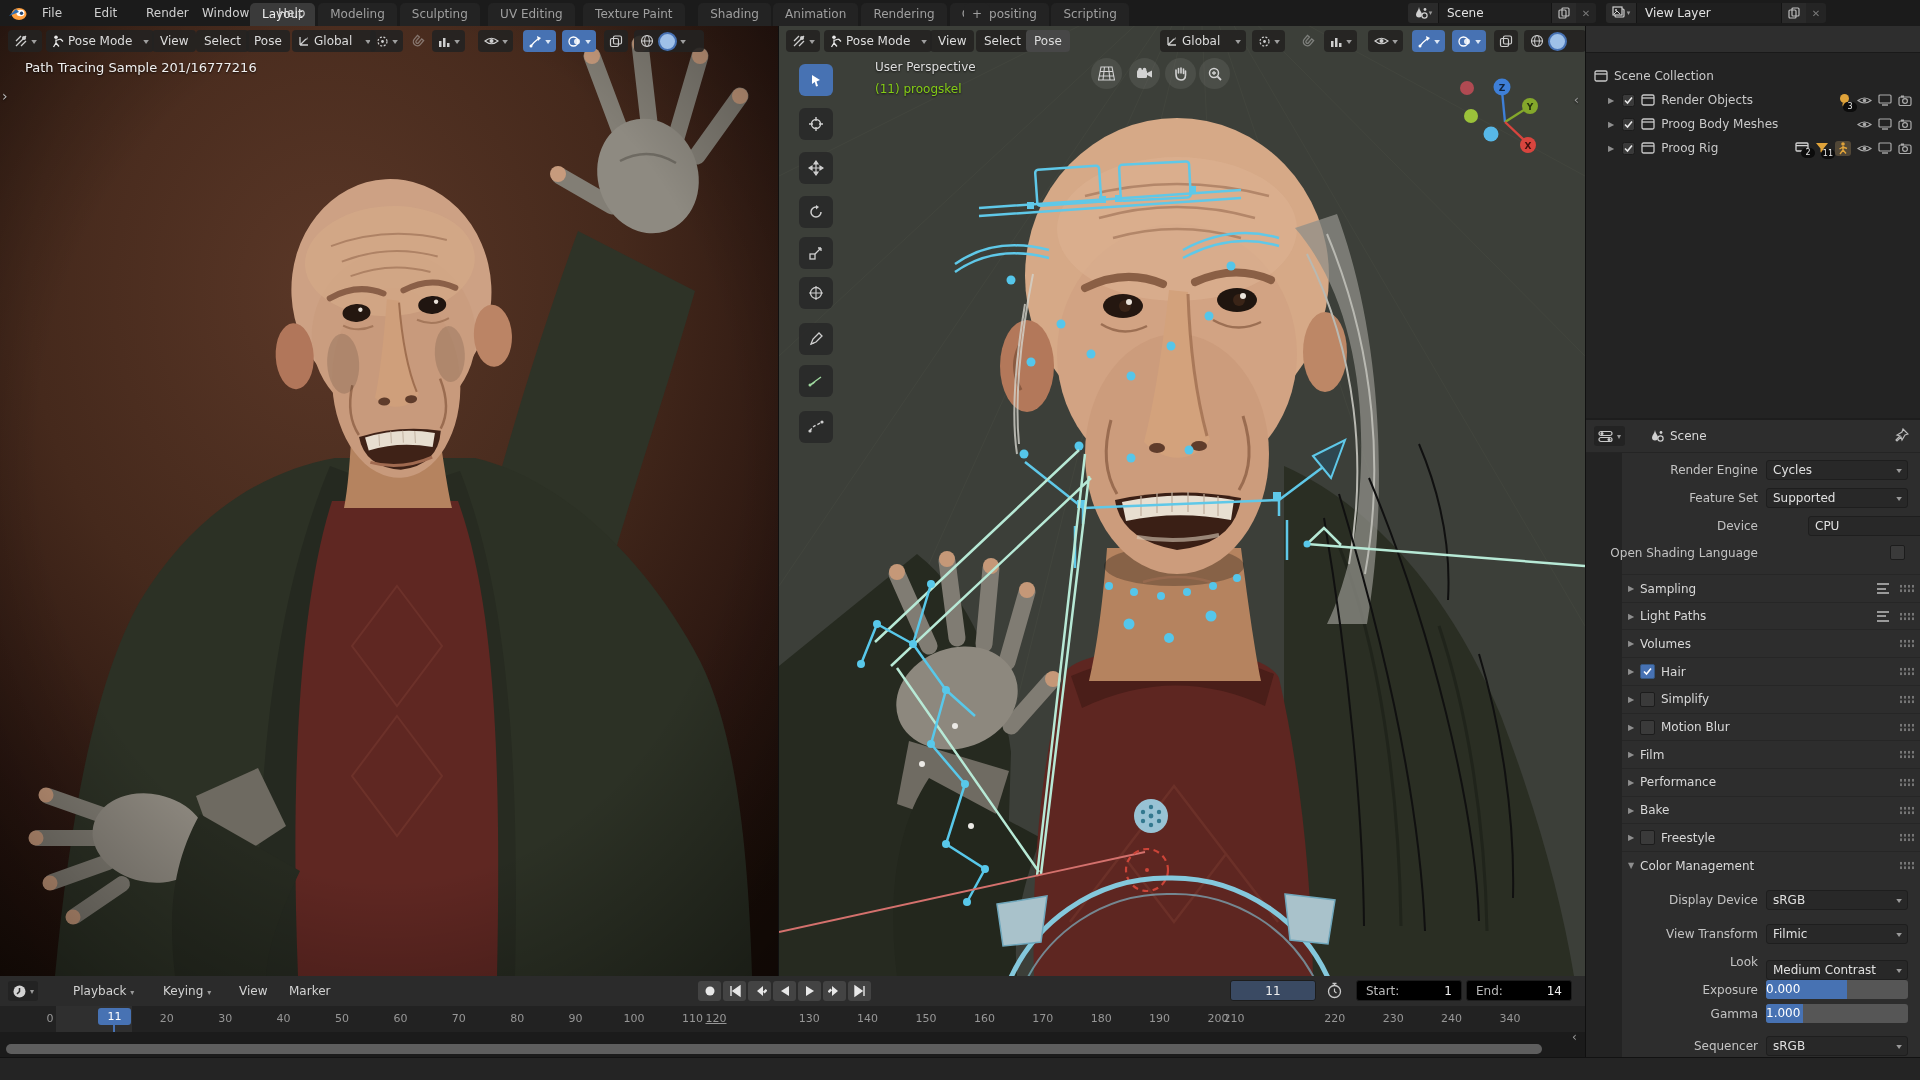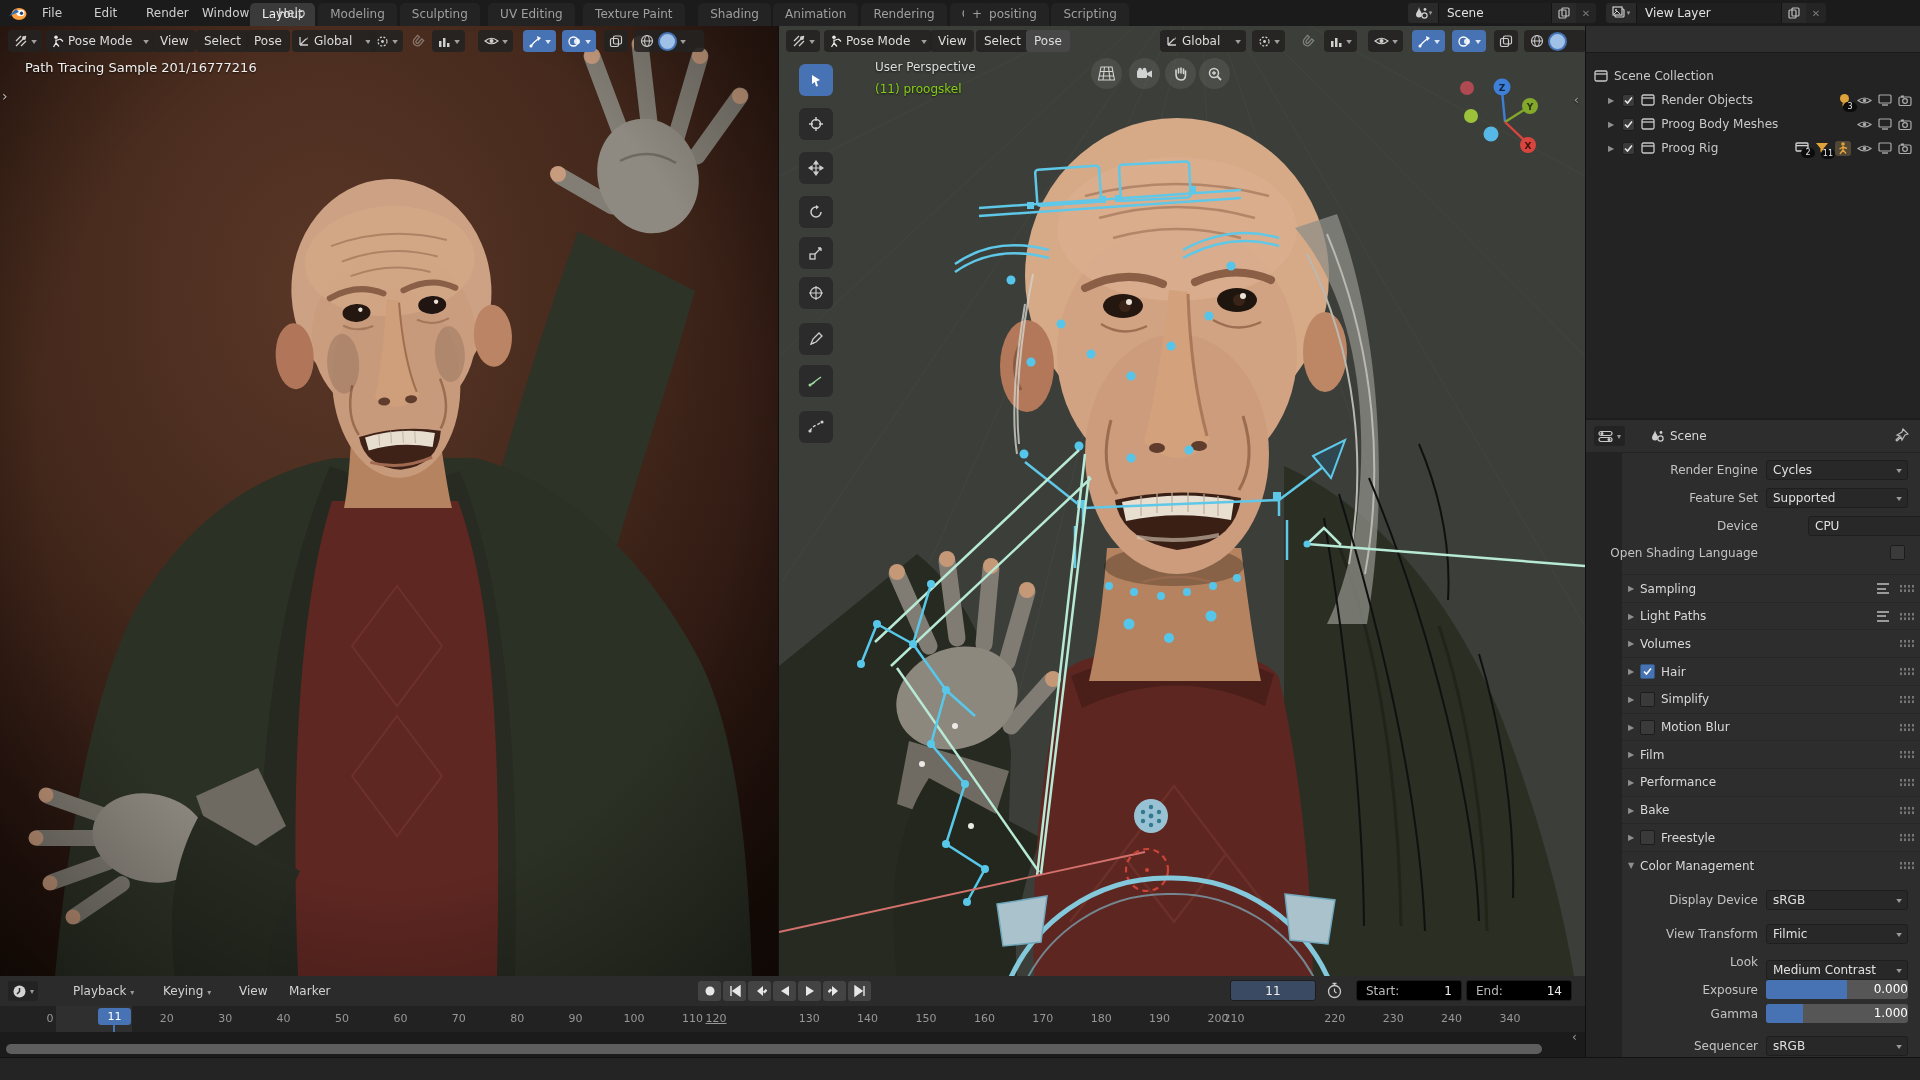--- a/index.html
+++ b/index.html
@@ -48,21 +48,21 @@
   .badge .n{position:absolute;right:-6px;bottom:-4px;background:#0c0c0c;color:#e8e8e8;font-size:8px;line-height:10px;
             min-width:10px;text-align:center;border-radius:6px;padding:0 2px;}
   #properties{position:absolute;left:1586px;top:420px;width:334px;height:637px;background:#2d2d2d;overflow:hidden;}
   #prop-tabs{position:absolute;left:1586px;top:452px;width:36px;height:605px;background:#232323;}
   .plabel{position:absolute;text-align:right;color:#c3c3c3;width:170px;}
   .dropdown{position:absolute;left:1766px;width:142px;height:20px;background:#282828;border:1px solid #1e1e1e;border-radius:3px;
             display:flex;align-items:center;color:#e0e0e0;padding:0 6px;box-sizing:border-box;}
   .dropdown .chev{margin-left:auto;font-size:8px;color:#9a9a9a;transform:scaleX(1.4);}
   .slider{position:absolute;left:1766px;width:142px;height:19px;background:#565656;border-radius:3px;overflow:hidden;}
   .slider .fill{position:absolute;left:0;top:0;bottom:0;background:#4772b3;}
-  .slider .val{position:absolute;width:100%;text-align:right;line-height:19px;color:#fff;}
+  .slider .val{position:absolute;width:100%;text-align:left;line-height:19px;color:#fff;}
   .panelrow{position:absolute;left:1622px;width:298px;height:27px;background:#2d2d2d;border-top:1px solid #262626;
             display:flex;align-items:center;color:#d8d8d8;}
   .panelrow .arr{width:18px;text-align:center;color:#8f8f8f;font-size:8px;}
   .cbox{width:13px;height:13px;border-radius:2px;background:#3a3a3a;border:1px solid #1c1c1c;display:inline-flex;align-items:center;justify-content:center;}
   .cbox.on{background:#4772b3;border-color:#35567f;}
   .grip{width:15px;height:9px;background-image:radial-gradient(#757575 1px,transparent 1.3px);background-size:4px 4.5px;}
   .preset{width:14px;height:11px;display:flex;flex-direction:column;justify-content:space-between;}
   .preset i{display:block;height:2px;background:#9a9a9a;}
   .preset i:nth-child(1){width:12px}.preset i:nth-child(2){width:9px}.preset i:nth-child(3){width:12px}
   

